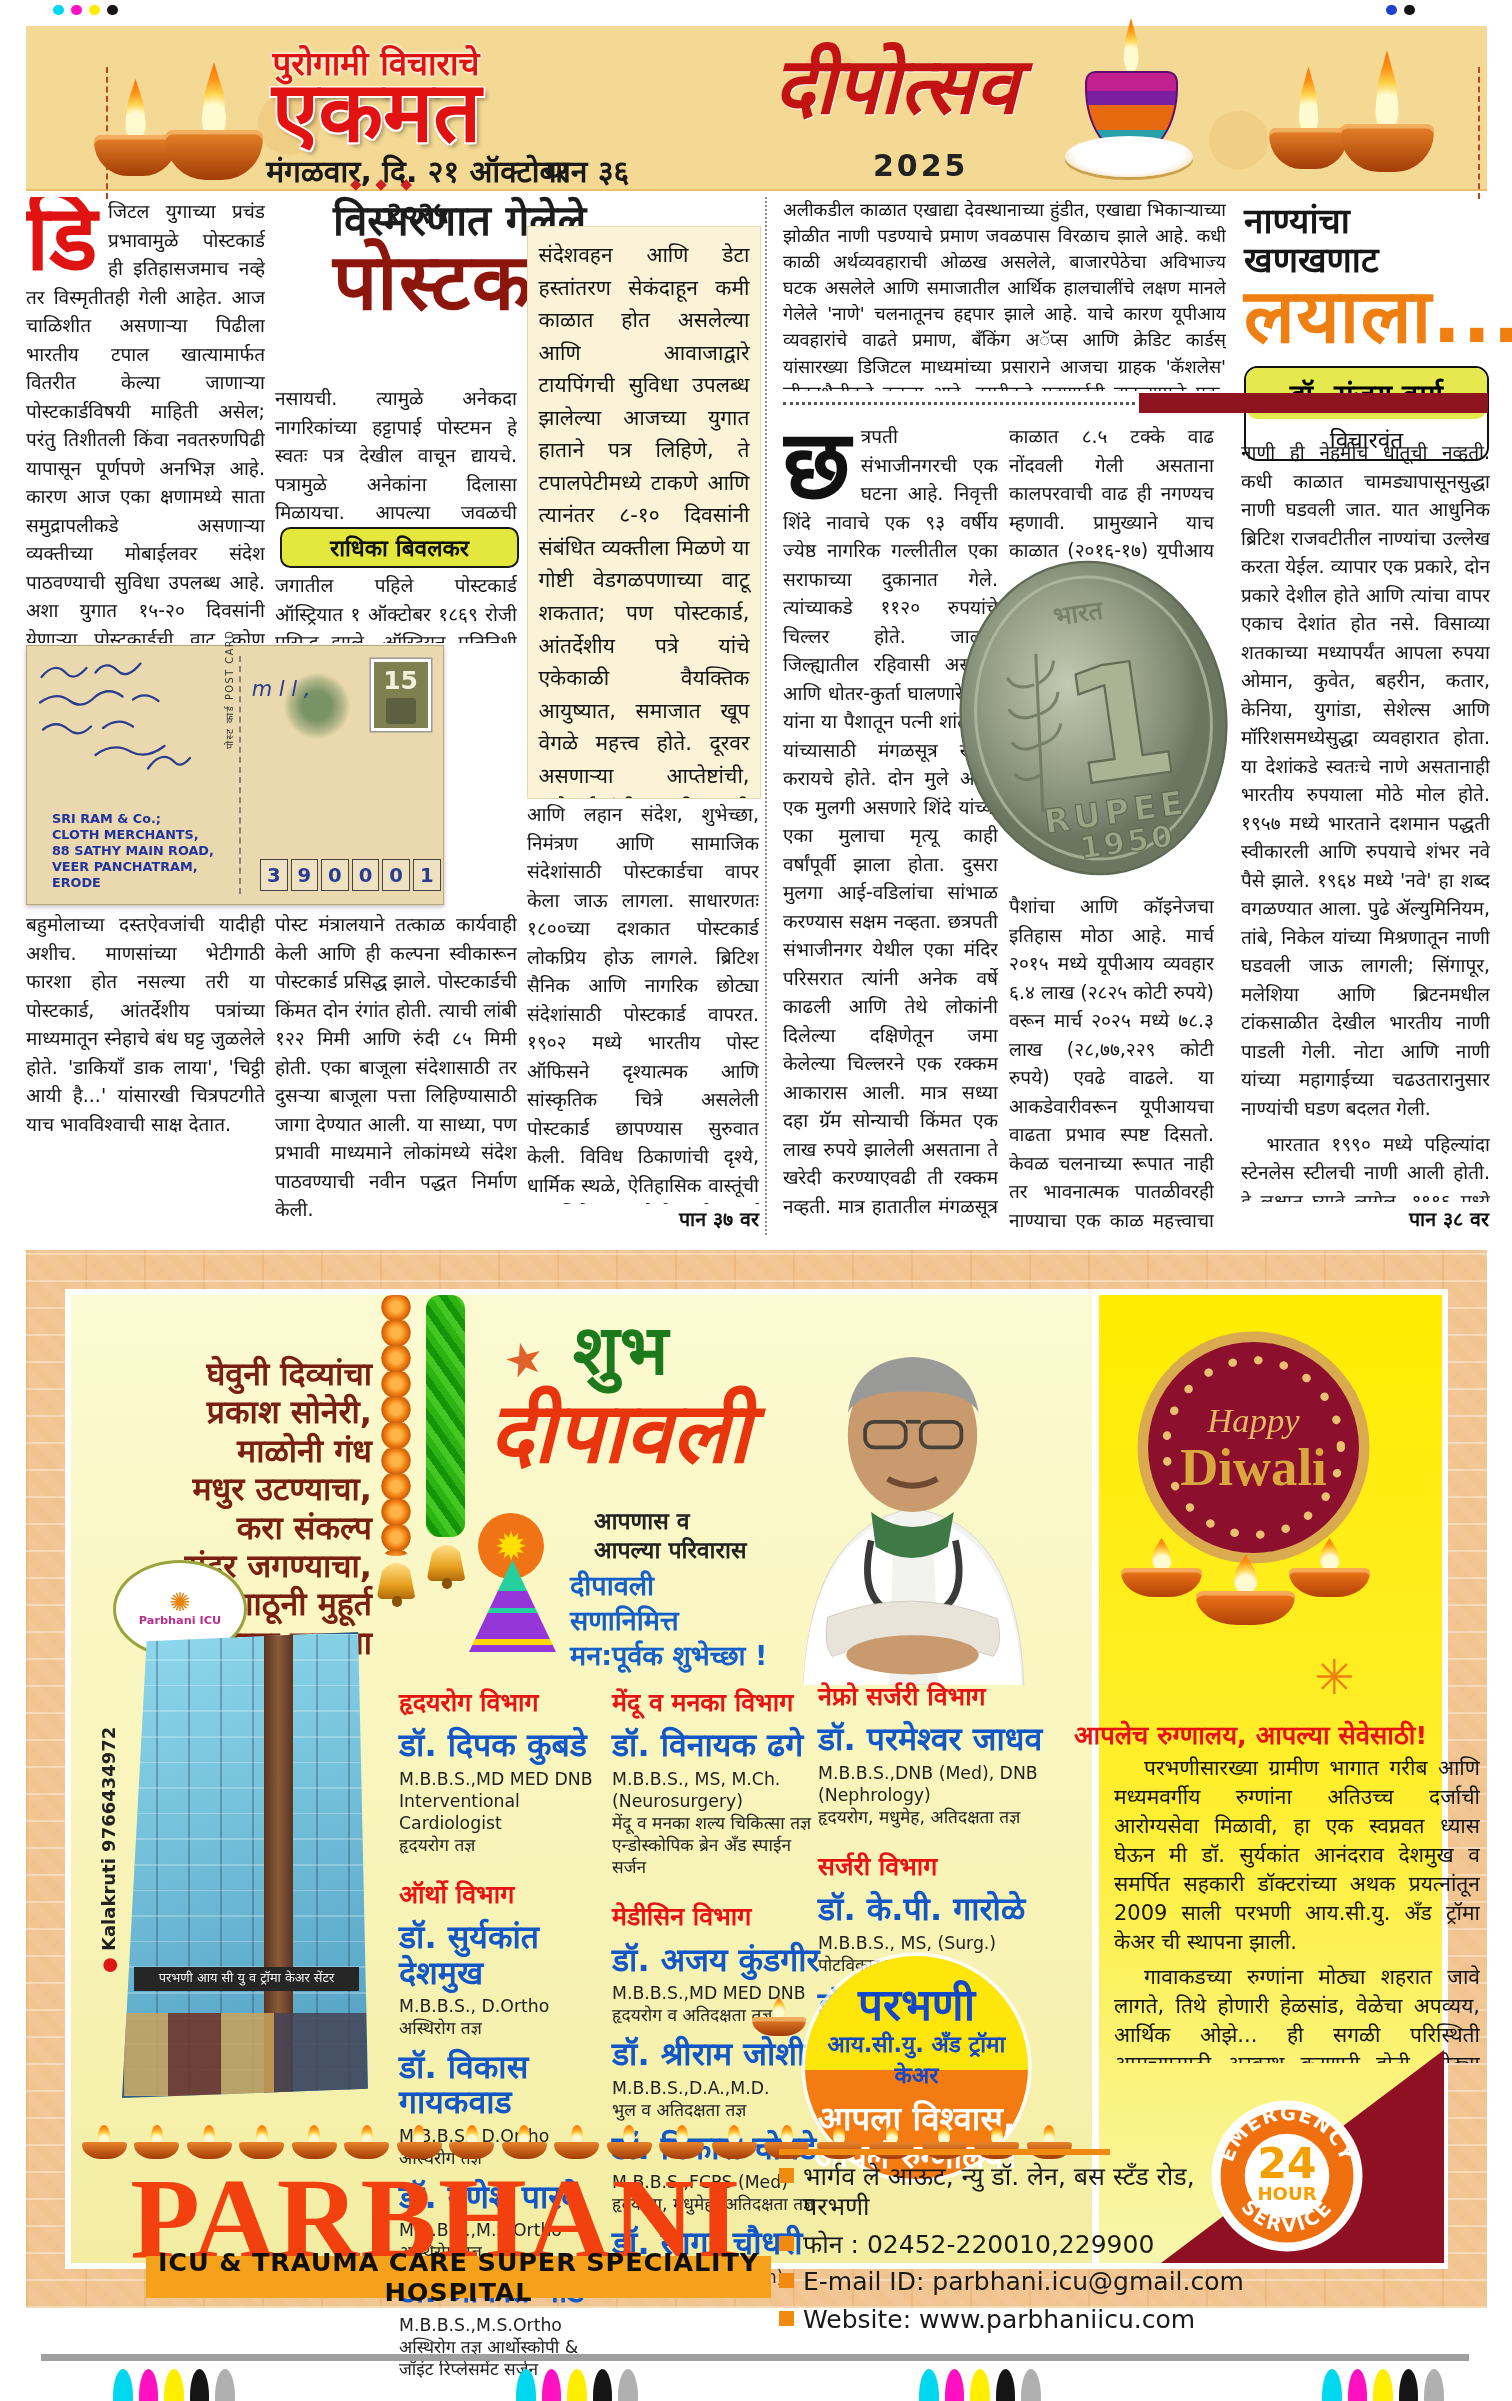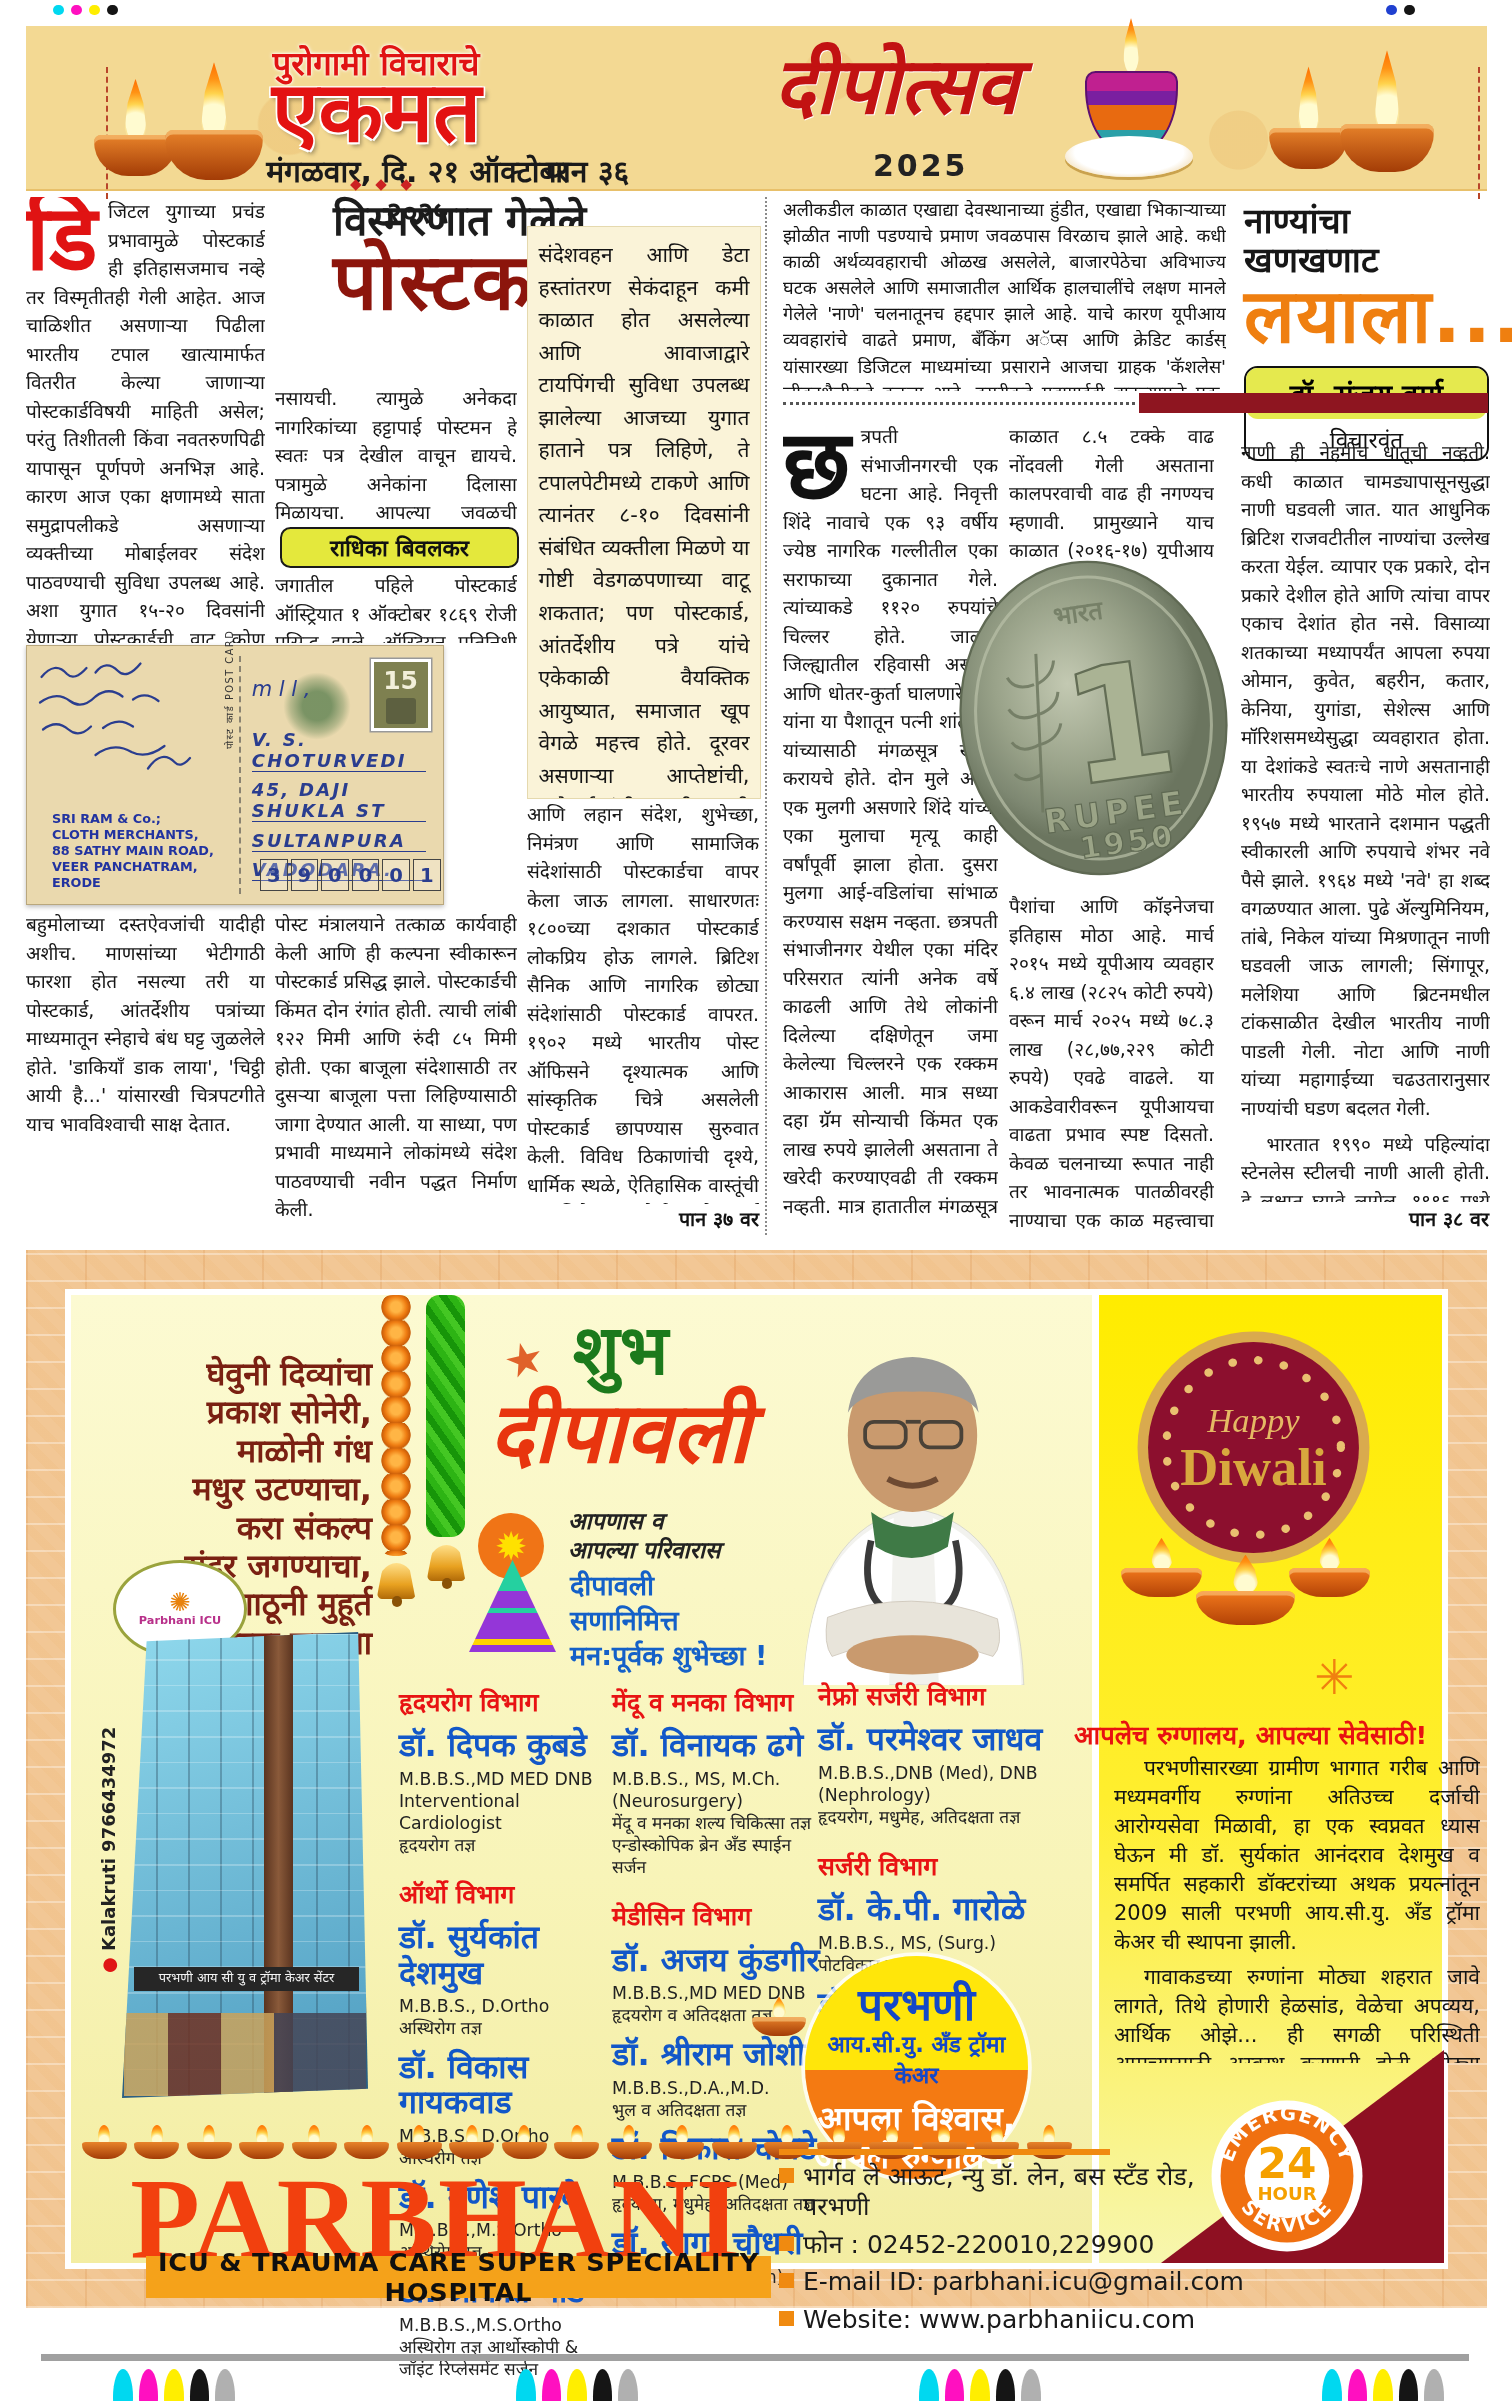--- a/index.html
+++ b/index.html
@@ -250,26 +250,20 @@
       <div>88  SATHY MAIN ROAD,</div>
       <div>VEER PANCHATRAM,</div>
       <div>ERODE</div>
     </div>
   <div id="pc-stamp">
     <div style="font-size:25px;margin-top:4.5px;">15</div>
     <div style="width:30px;height:25.6px;margin:3px auto 0;background:#5d6040;border-radius:3px;"></div>
   </div>
   <div id="pc-smudge"></div>
   <div class="abs hand" style="left:54%;top:12%;font-size:21px;color:#2a3d8f;">m&nbsp;l l ,</div>
-  <div class="abs" style="left:54%;top:32%;width:42%;">
-      <div class="pc-addr">V. S. CHOTURVEDI</div>
-      <div class="pc-addr">45, DAJI SHUKLA ST</div>
-      <div class="pc-addr">SULTANPURA</div>
-      <div class="pc-addr">VADODARA.</div>
-    </div>
   <div class="abs pinrow" style="left:56%;bottom:5%;">
       <div class="pinbox">3</div>
       <div class="pinbox">9</div>
       <div class="pinbox">0</div>
       <div class="pinbox">0</div>
       <div class="pinbox">0</div>
       <div class="pinbox">1</div>
     </div>
 </div>
 
@@ -375,21 +369,21 @@
     <div class="bell" style="left:351px;top:244px;">
         <div class="cup"></div>
         <div class="clap"></div>
       </div>
 
     <div class="abs star" style="left:433px;top:38px;">★</div>
     <div class="abs shubh" style="left:459px;top:21px;width:181px;text-align:center;">शुभ</div>
     <div class="abs deepavali" style="left:398px;top:96px;width:301px;text-align:center;">दीपावली</div>
     <div class="abs rangoli-circle" style="left:407px;top:218px;">✹</div>
     <div class="abs rangoli-cone" style="left:398px;top:265px;"></div>
-    <div class="abs greet-black" style="left:497px;top:212px;width:241px;font-style:italic;">
+    <div class="abs greet-black" style="left:523px;top:212px;width:241px;">
       <div>आपणास व</div>
         <div>आपल्या परिवारास</div>
     </div>
     <div class="abs greet-blue" style="left:499px;top:273px;width:249px;">
       <div>दीपावली</div>
         <div>सणानिमित्त</div>
         <div>मन:पूर्वक शुभेच्छा !</div>
     </div>
 
     <svg class="abs" style="left:687px;top:19.6px;" width="309" height="370" viewBox="0 0 410 492">

